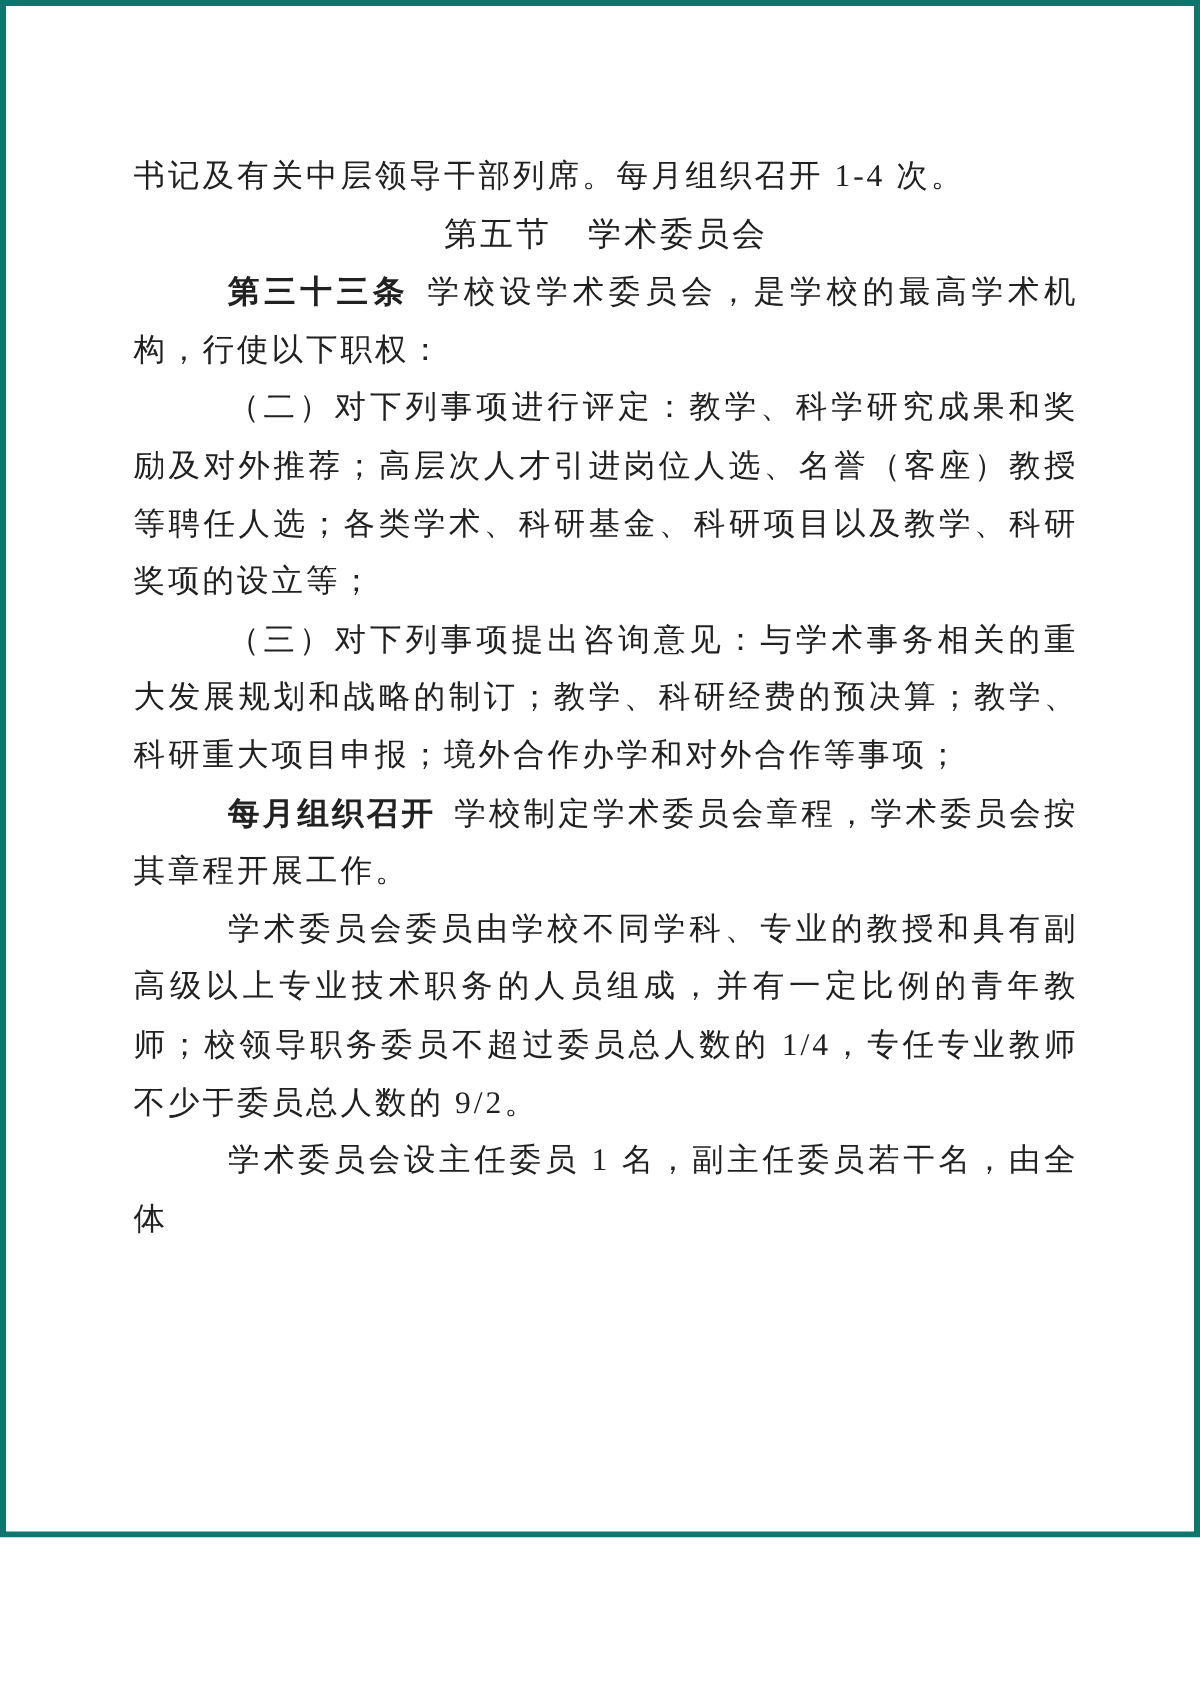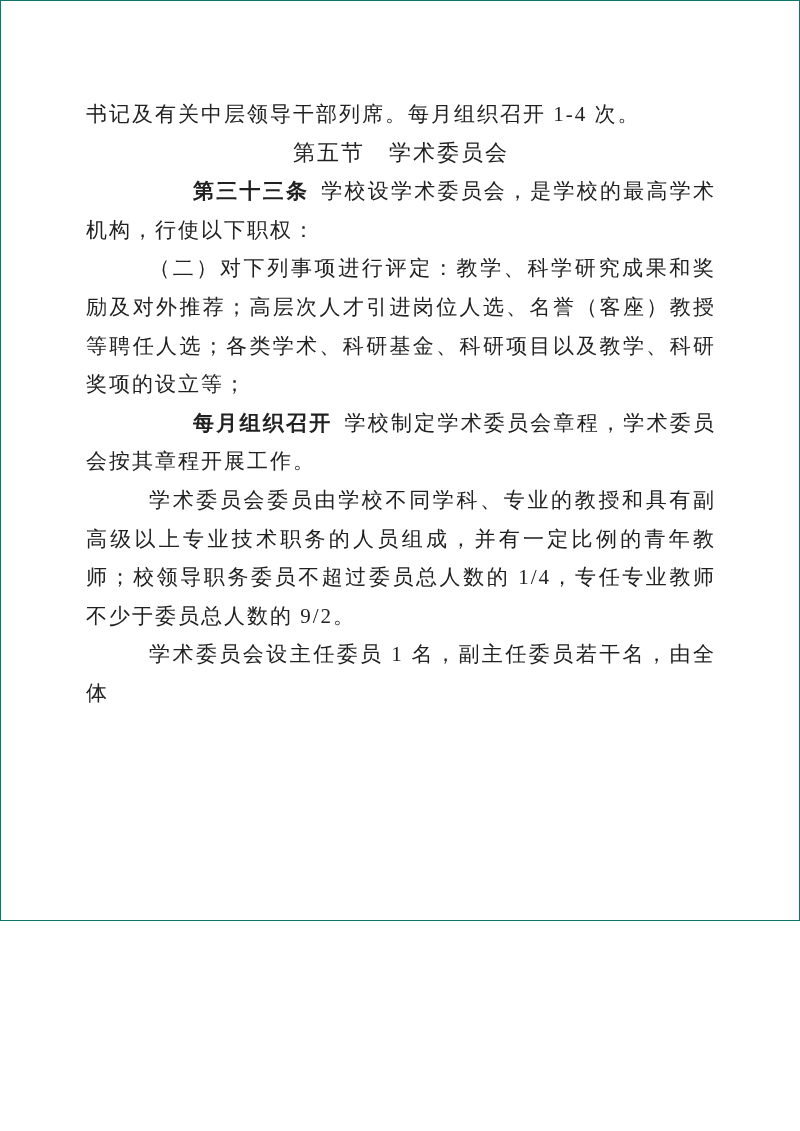--- a/index.html
+++ b/index.html
@@ -3,24 +3,24 @@
 <meta charset="utf-8">
 <style>
   html, body {
     margin: 0;
     padding: 0;
     background: #ffffff;
   }
   .page {
     position: relative;
     width: 800px;
-    height: 921px;
+    height: 1025px;
     background: #ffffff;
     box-sizing: border-box;
-    border: 1px solid #0f766e;
+    border: 4px solid #0f766e;
     overflow: hidden;
     font-family: "Liberation Serif", "DejaVu Serif", serif;
   }
   .content {
     position: absolute;
     left: 85px;
     top: 94px;
     width: 630px;
     color: #212121;
     font-size: 21px;
@@ -43,21 +43,20 @@
     font-size: 22px;
     font-weight: normal;
     text-align: center;
     text-align-last: center;
     letter-spacing: 2px;
     line-height: 38.6px;
   }
   .article-no {
     font-weight: bold;
     margin-right: 12px;
-    margin-left: 44px;
   }
   .page-footer {
     position: absolute;
     top: 1040px;
     left: 0;
     width: 100%;
     text-align: center;
     font-size: 14px;
     color: #15803d;
     letter-spacing: 0;
@@ -71,20 +70,21 @@
 
     <p><span>书记及有关中层领导干部列席。每月组织召开 1-4 次。</span></p>
 
     <h2 class="section-heading">第五节　学术委员会</h2>
 
     <p class="indent"><span class="article-no">第三十三条</span><span>学校设学术委员会，是学校的最高学术机构，行使以下职权：</span></p>
 
 
     <p class="indent"><span>（二）对下列事项进行评定：教学、科学研究成果和奖励及对外推荐；高层次人才引进岗位人选、名誉（客座）教授等聘任人选；各类学术、科研基金、科研项目以及教学、科研奖项的设立等；</span></p>
 
+    <p class="indent"><span>（三）对下列事项提出咨询意见：与学术事务相关的重大发展规划和战略的制订；教学、科研经费的预决算；教学、科研重大项目申报；境外合作办学和对外合作等事项；</span></p>
 
 
     <p class="indent"><span class="article-no">每月组织召开</span><span>学校制定学术委员会章程，学术委员会按其章程开展工作。</span></p>
 
     <p class="indent"><span>学术委员会委员由学校不同学科、专业的教授和具有副高级以上专业技术职务的人员组成，并有一定比例的青年教师；校领导职务委员不超过委员总人数的 1/4，专任专业教师不少于委员总人数的 9/2。</span></p>
 
     <p class="indent force-justify"><span>学术委员会设主任委员 1 名，副主任委员若干名，由全体</span></p>
 
   </div>
 

